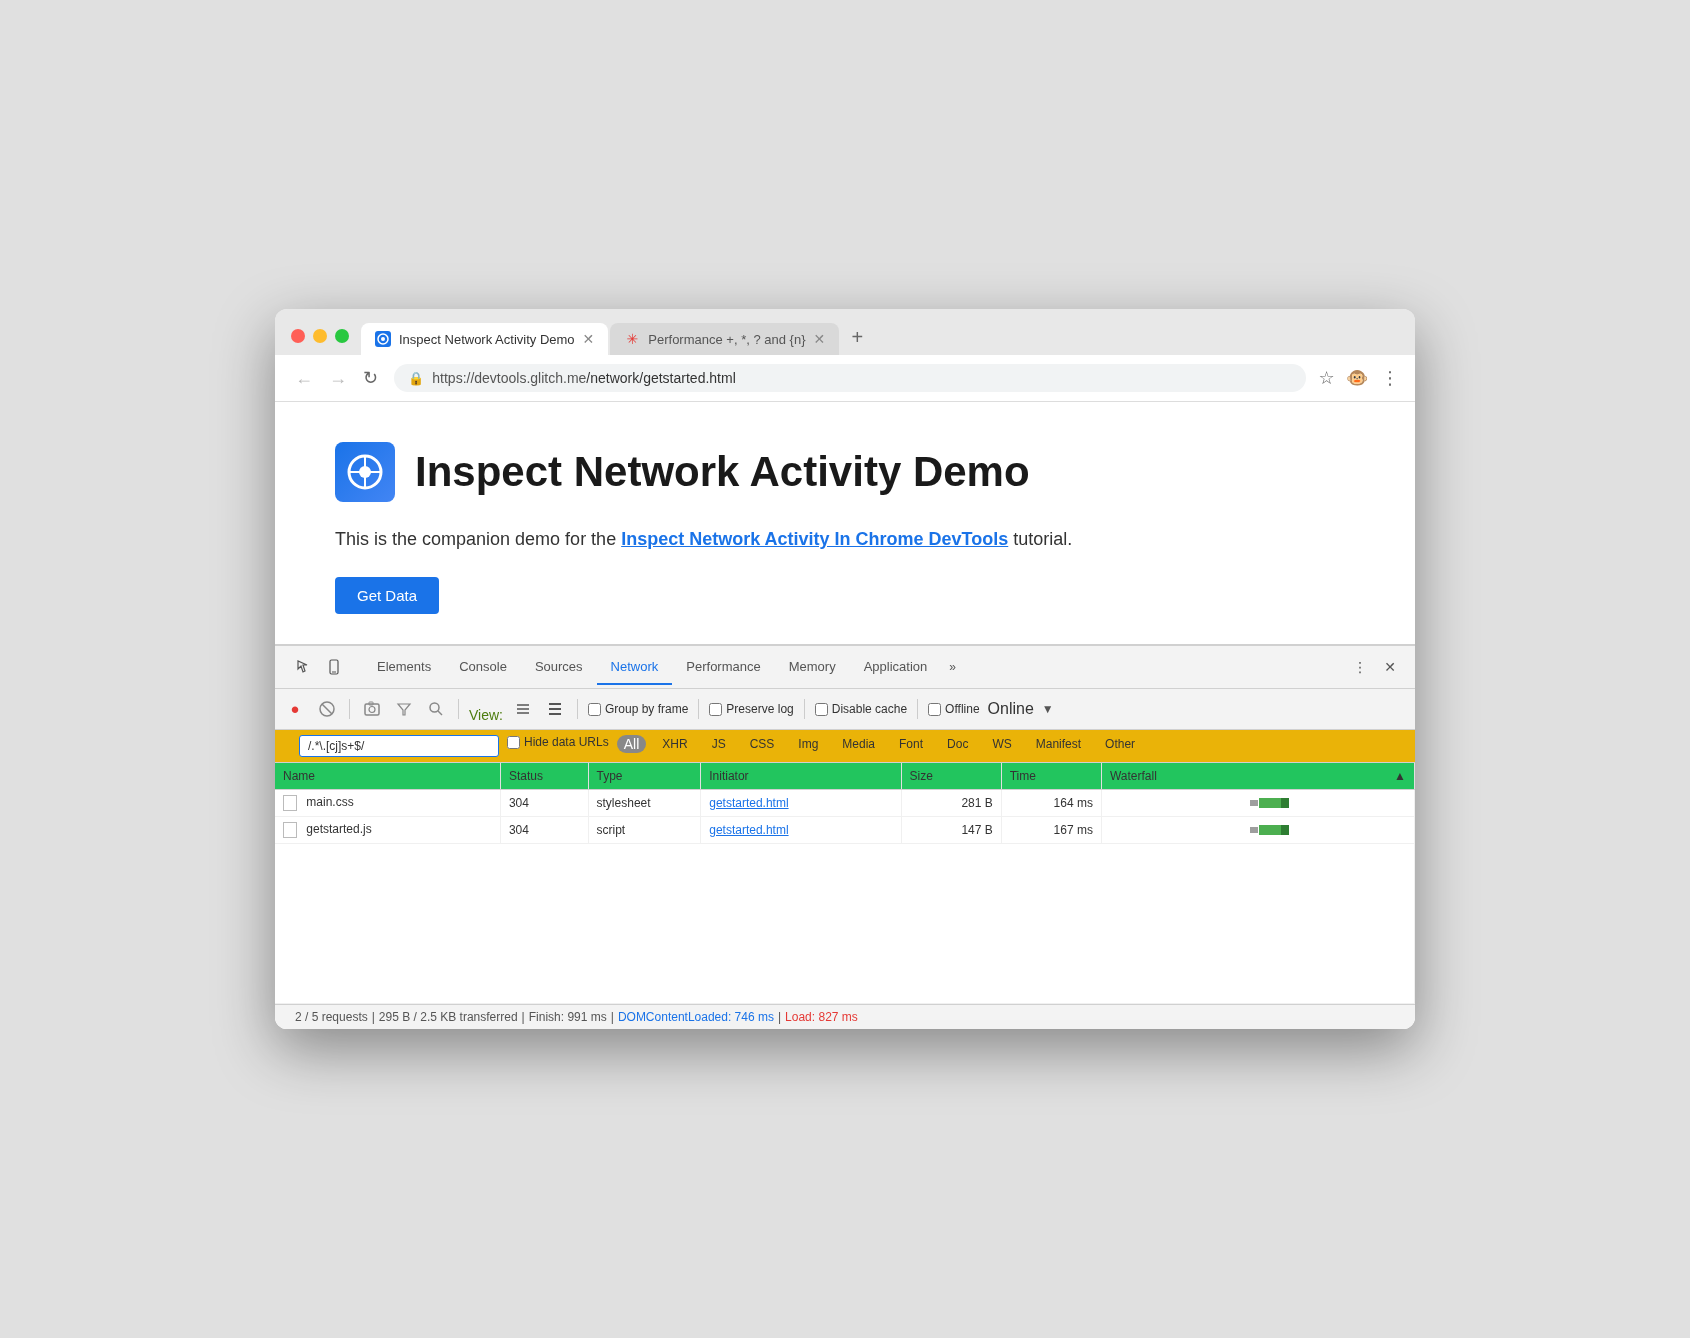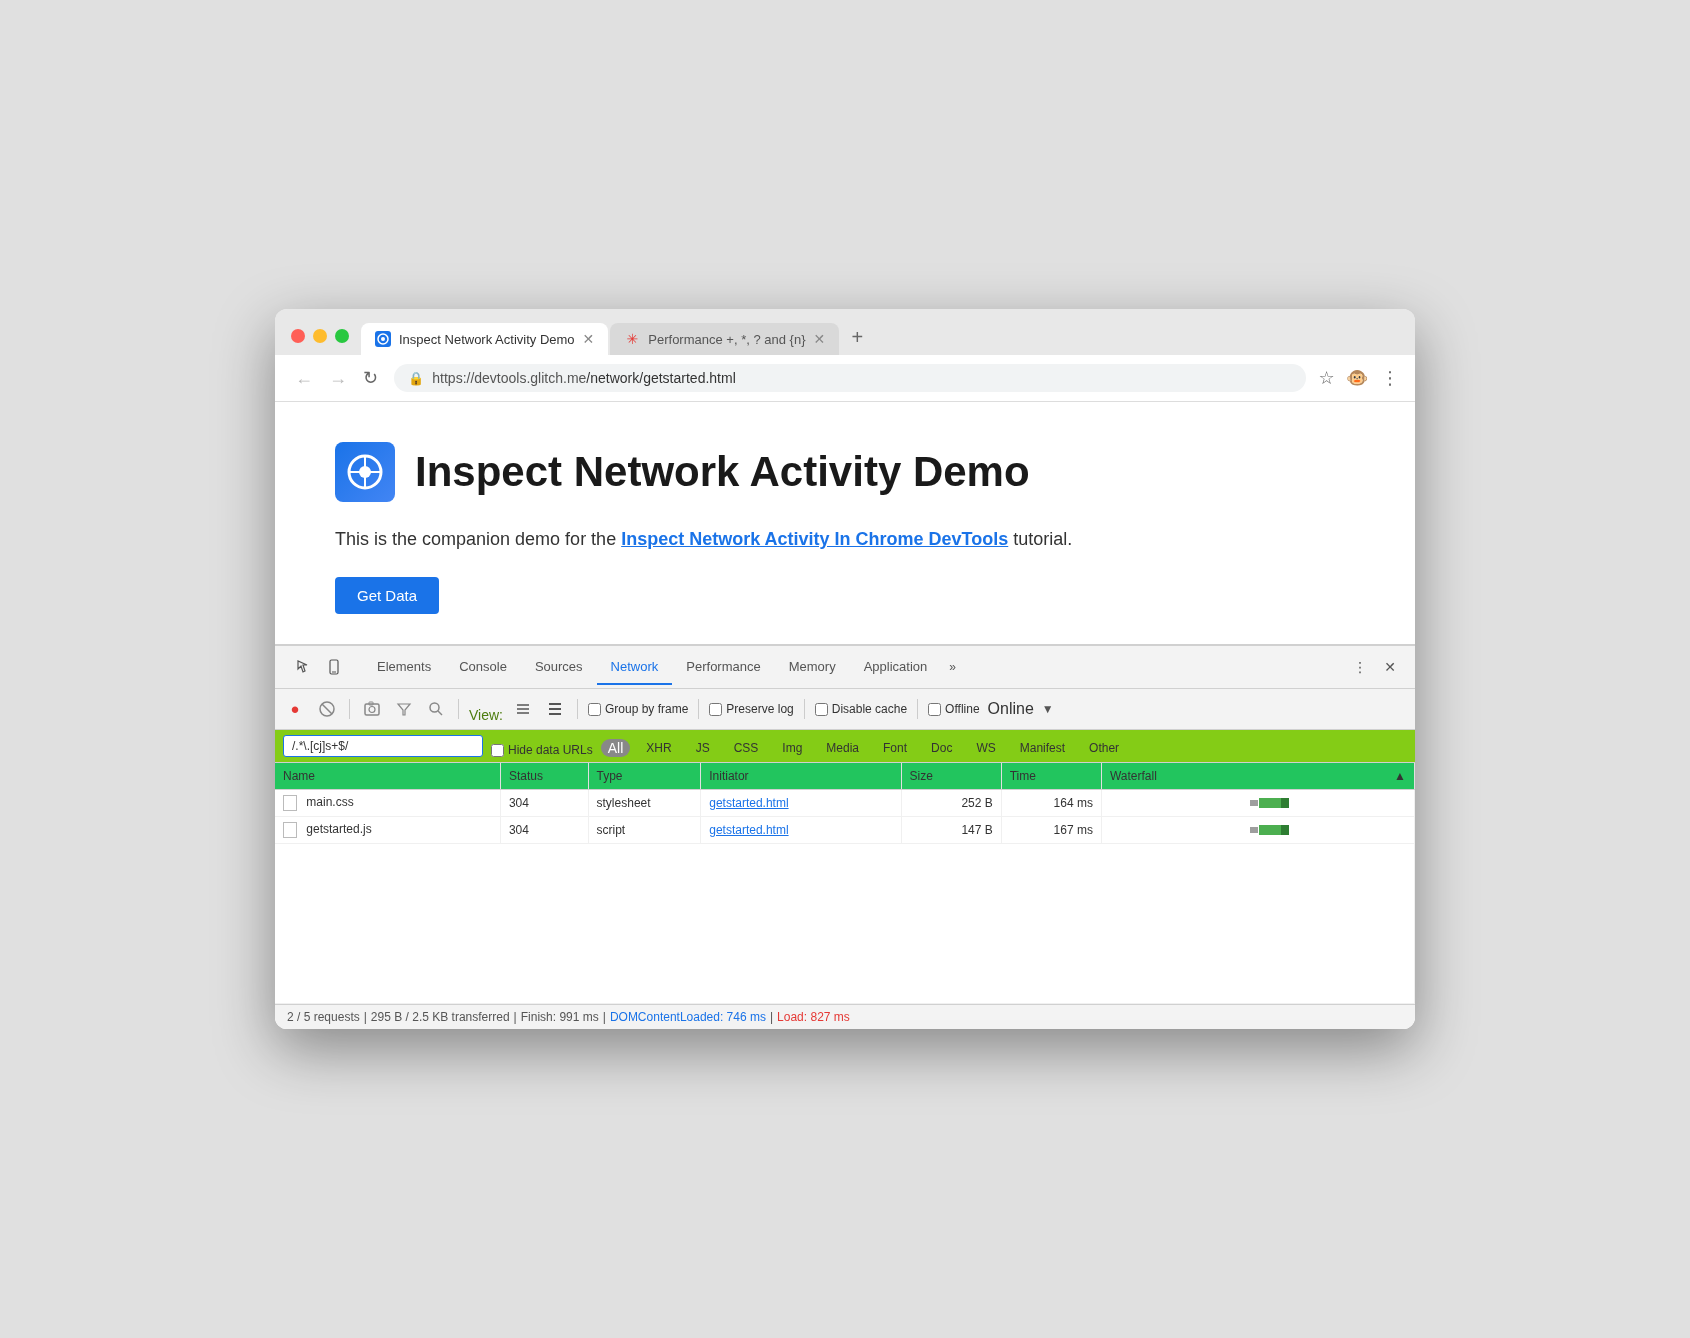--- a/index.html
+++ b/index.html
@@ -293,24 +293,24 @@
       font-size: 12px;
       color: #333;
     }
     .nt-checkbox-group input[type=checkbox] {
       width: 13px;
       height: 13px;
     }
     
     .filter-bar {
       display: flex;
-      align-items: flex-end;
+      align-items: flex-start;
       gap: 8px;
-      padding: 5px 8px;
-      background: #84cc16;
+      padding: 5px 24px;
+      background: #eab308;
       border-bottom: 1px solid #d0d0d0;
       flex-wrap: wrap;
     }
     .filter-input {
       border: 1px solid #1a73e8;
       border-radius: 3px;
       padding: 3px 8px;
       font-size: 12px;
       width: 200px;
       color: #333;
@@ -387,21 +387,21 @@
     .waterfall-bar-container {
       display: flex;
       align-items: center;
       height: 14px;
       position: relative;
     }
     
     .status-bar {
       background: #f3f3f3;
       border-top: 1px solid #d0d0d0;
-      padding: 5px 12px;
+      padding: 5px 20px;
       font-size: 12px;
       color: #555;
       display: flex;
       align-items: flex-end;
       gap: 4px;
     }
     .status-dom { color: #1a73e8; }
     .status-load { color: #e53935; }
   </style>
 </head>
@@ -614,21 +614,21 @@
           <tr>
             <td>
               <span class="file-icon"></span>
               <span>main.css</span>
             </td>
             <td>304</td>
             <td>stylesheet</td>
             <td>
               <a class="initiator-link">getstarted.html</a>
             </td>
-            <td style="text-align:right;">252 B</td>
+            <td style="text-align:right;">281 B</td>
             <td style="text-align:right;">164 ms</td>
             <td class="waterfall-cell">
               <div class="waterfall-bar-container" style="padding-left: 140px; position:relative;">
                 <span style="display:inline-block; background:#9e9e9e; width:8px; height:6px; margin-right:1px;"></span>
                 <span style="display:inline-block; background:#4caf50; width:22px; height:10px;"></span>
                 <span style="display:inline-block; background:#2e7d32; width:8px; height:10px;"></span>
               </div>
             </td>
           </tr>
 

